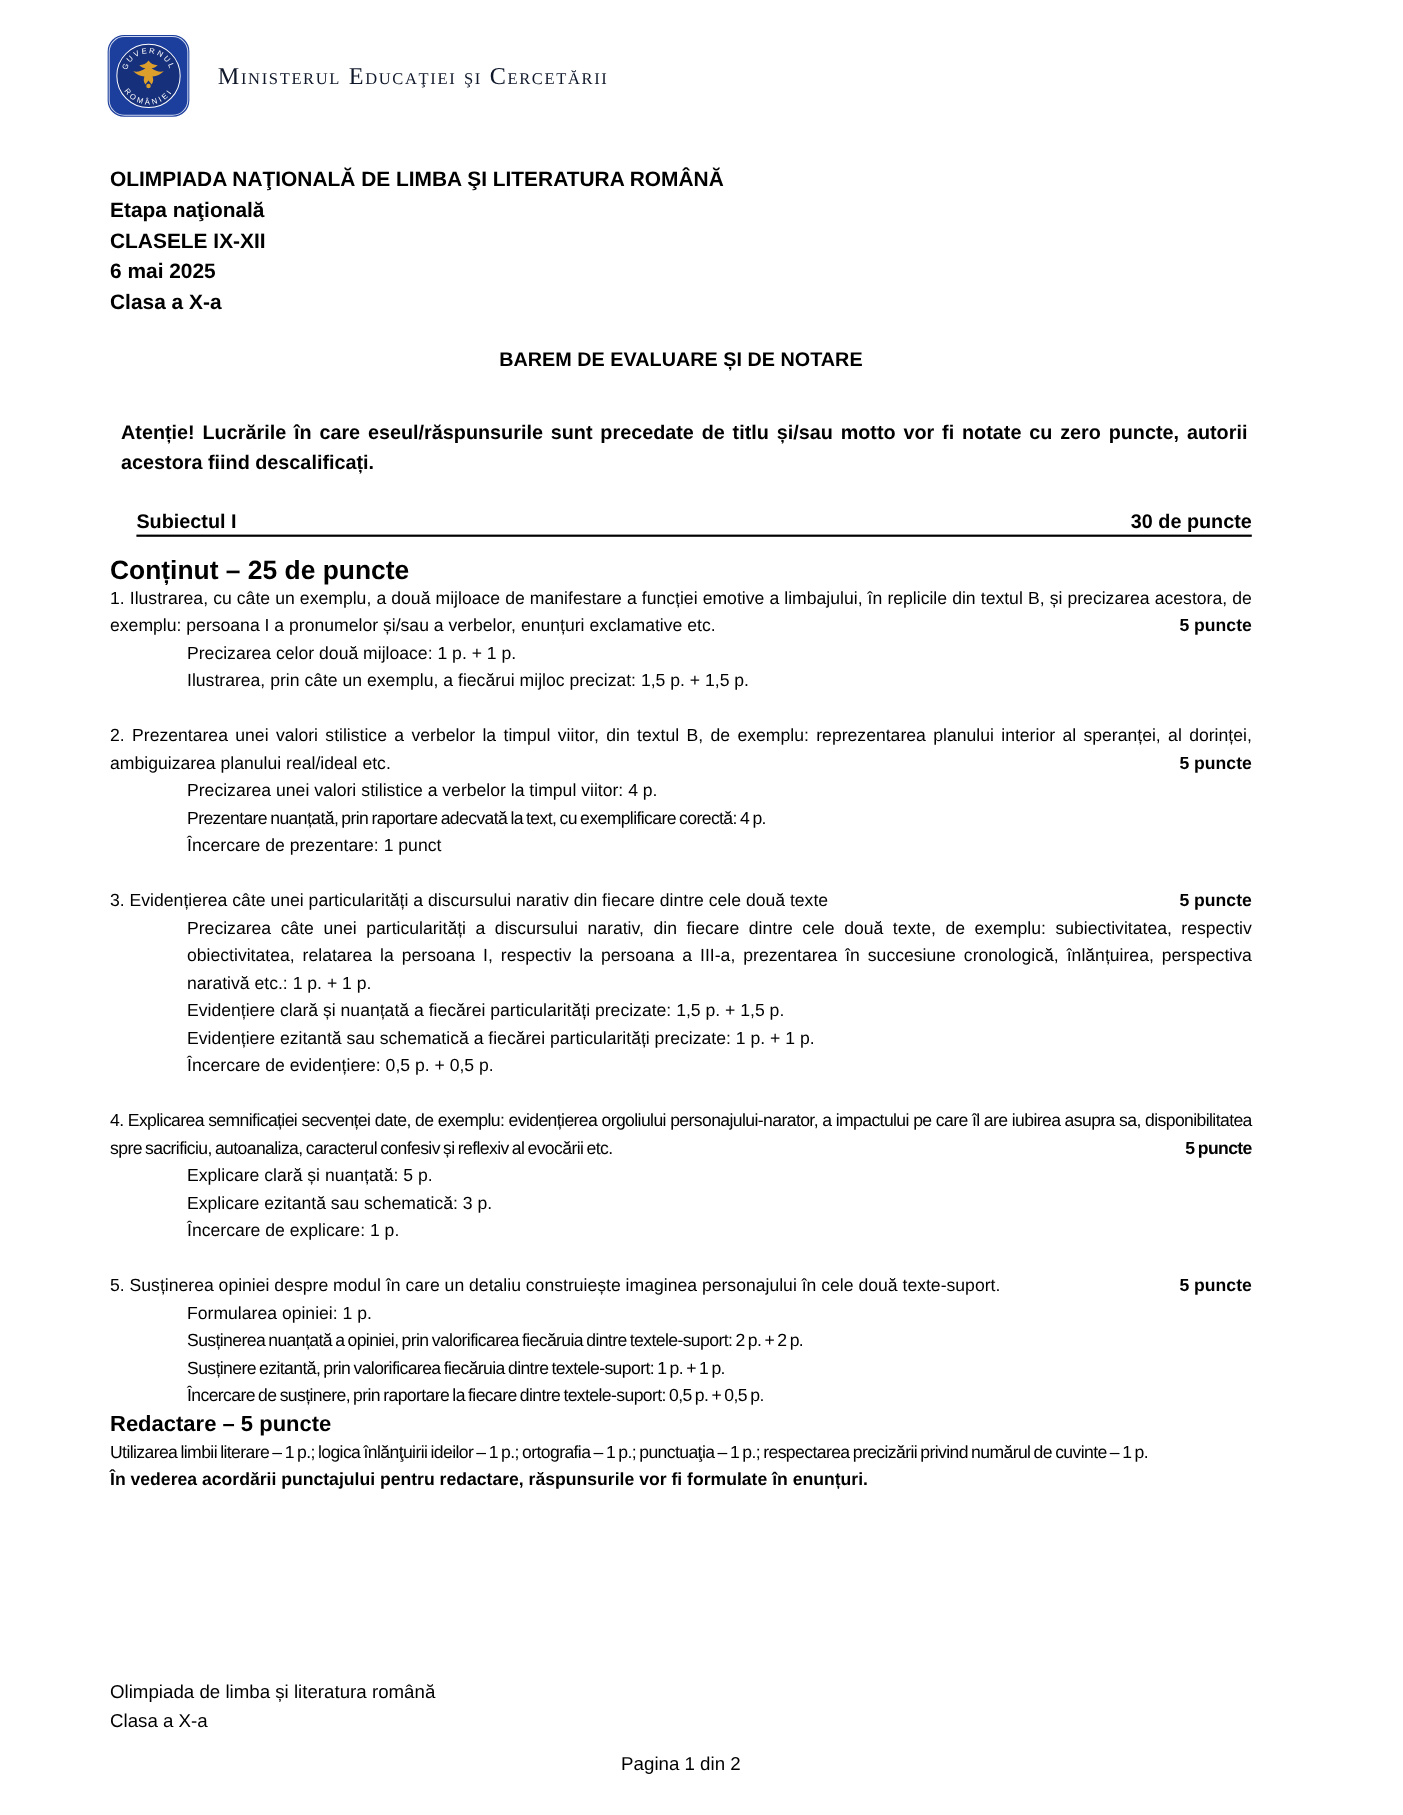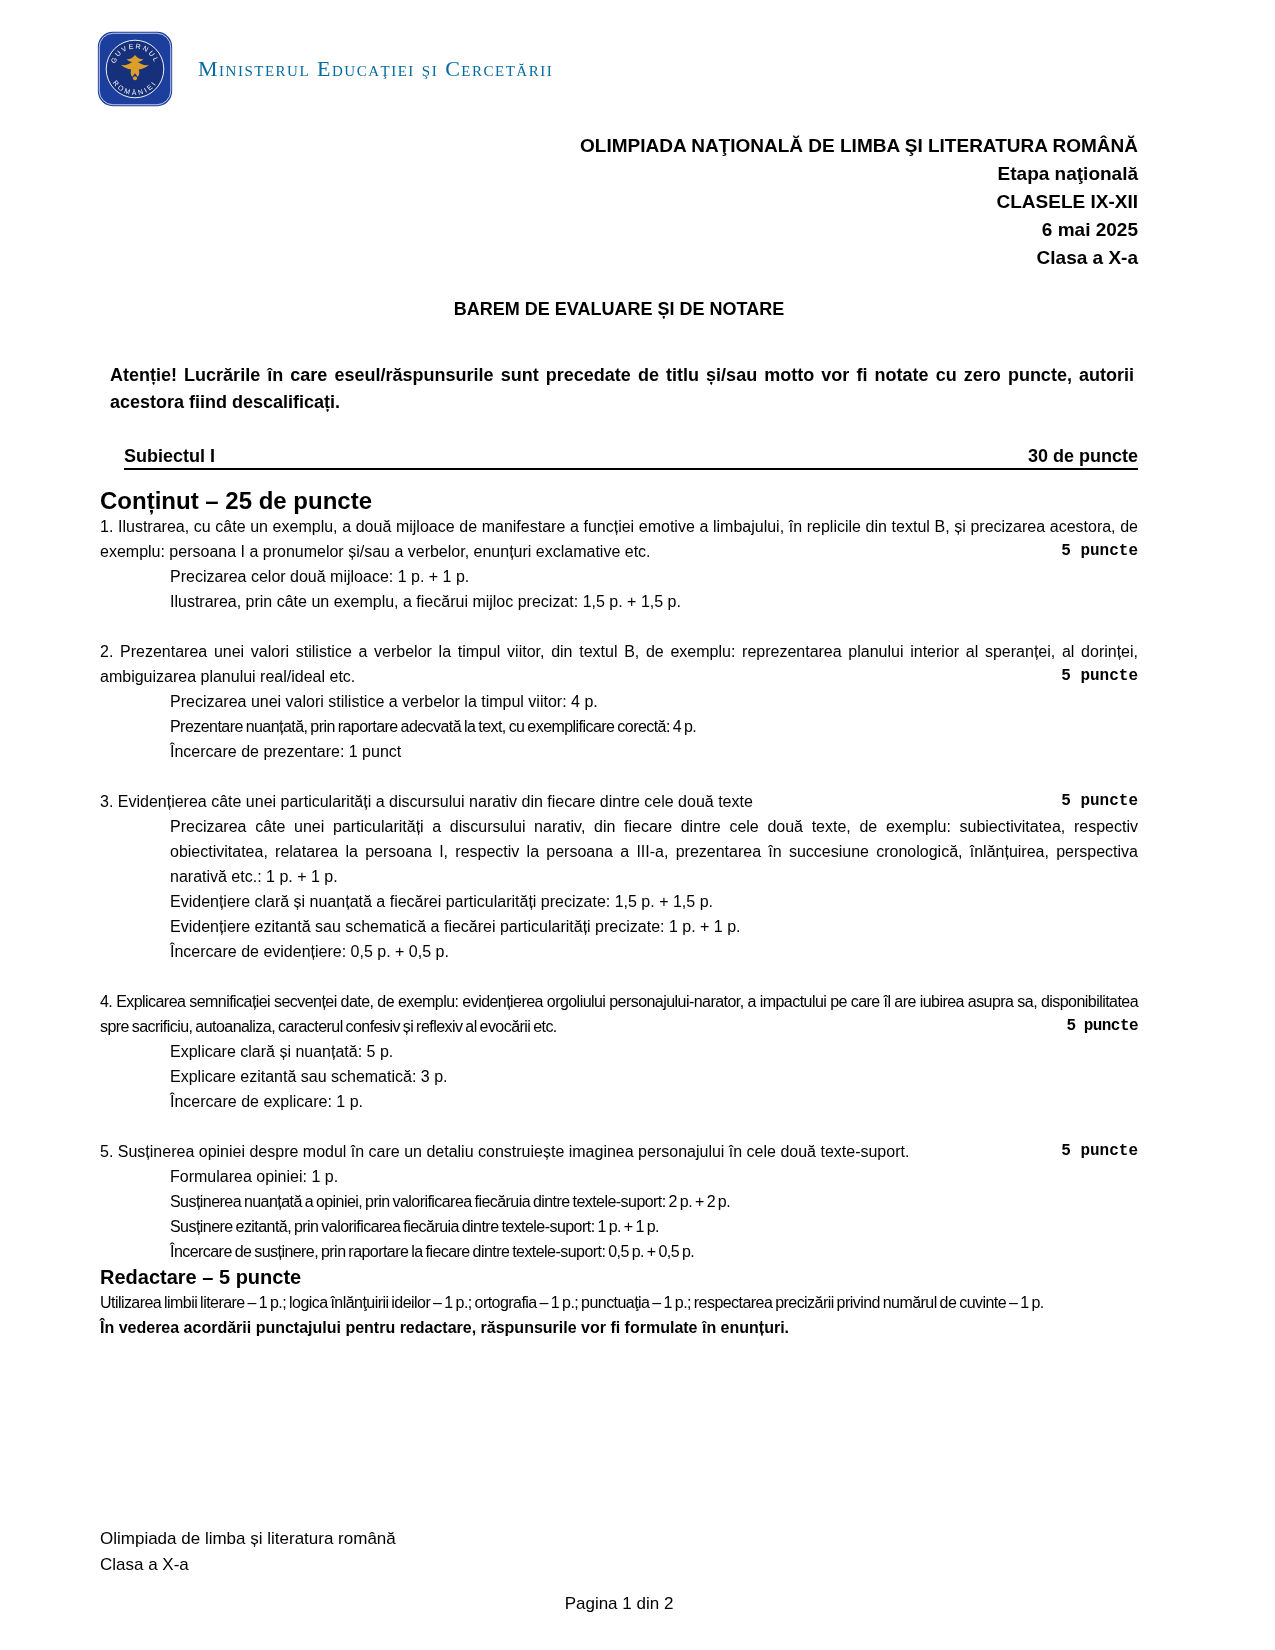--- a/index.html
+++ b/index.html
@@ -16,24 +16,24 @@
     overflow:hidden;
   }
   
   .brand { display:flex; align-items:center; gap:24px; margin-left:-4px; }
   .logo { width:78px; height:78px; display:block; }
   .ministry {
     font-family:"Liberation Serif", serif;
     font-variant:small-caps;
     font-size:22px;
     letter-spacing:1.5px;
-    color:#0369a1;
+    color:#0f172a;
   }
   
-  .title-block { margin-top:24px; text-align:right; font-weight:bold; font-size:19px; line-height:28px; }
+  .title-block { margin-top:42px; text-align:left; font-weight:bold; font-size:19px; line-height:28px; }
   .barem-line { margin-top:27px; text-align:center; font-weight:bold; font-size:18px; }
   
   .notice {
     margin-top:42px;
     padding-left:10px; padding-right:4px;
     font-weight:bold; font-size:18px; line-height:27px;
     text-align:justify;
   }
   
   .subject-row {
@@ -43,21 +43,21 @@
     border-bottom:2.5px solid #000;
     padding-bottom:1px;
     margin-left:24px;
   }
   .content-heading { font-weight:bold; font-size:24px; line-height:26px; margin-top:18px; }
   
   .para { font-size:16px; line-height:25px; text-align:justify; }
   .detail { padding-left:70px; }
   .item { margin-top:25px; }
   .item:first-child { margin-top:0; }
-  .pts { float:right; font-weight:bold; margin-left:28px;font-family:Liberation Mono, monospace; }
+  .pts { float:right; font-weight:bold; margin-left:28px; }
   .intro::after, .para::after { content:""; display:block; clear:both; }
   .narrow { letter-spacing:-0.55px; word-spacing:-1px; }
   
   .redactare-heading { font-weight:bold; font-size:20px; line-height:26px; }
   .redactare-note { font-weight:bold; }
   
   .footer-left { position:absolute; left:100px; bottom:72px; font-size:17px; line-height:26px; }
   .page-num { position:absolute; left:100px; right:137px; bottom:36px; text-align:center; font-size:17px; }
 </style>
 </head>

